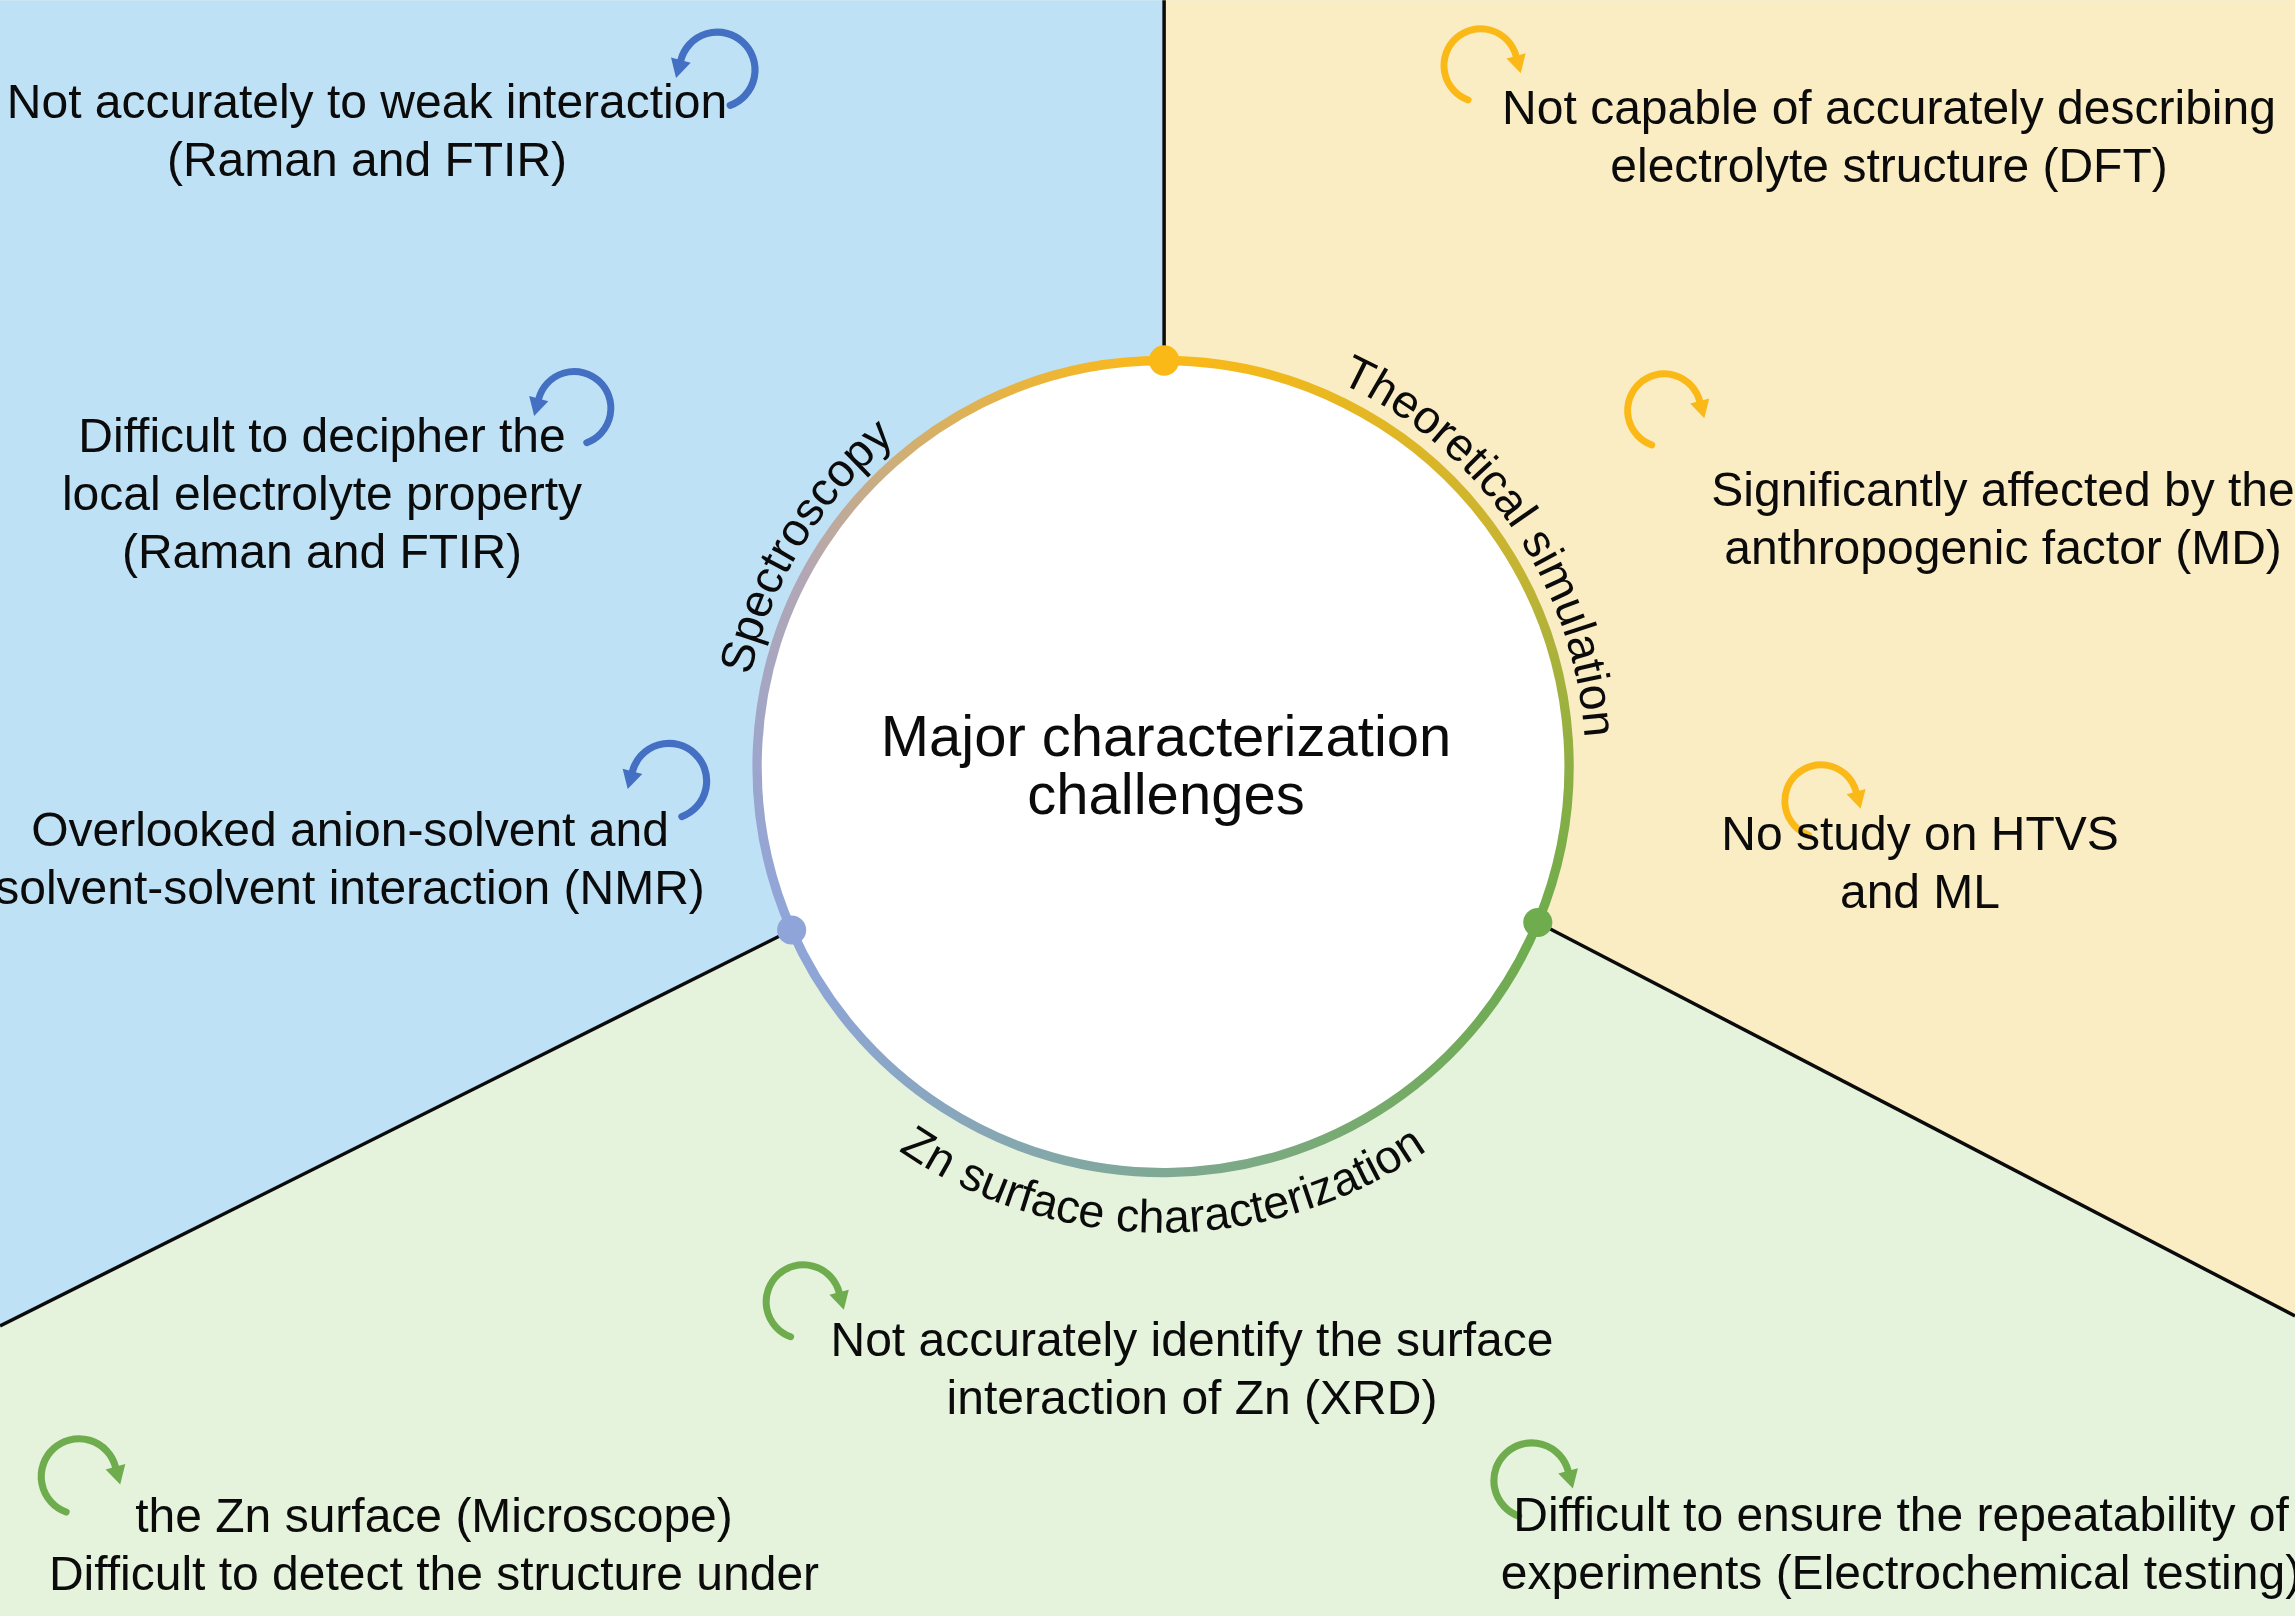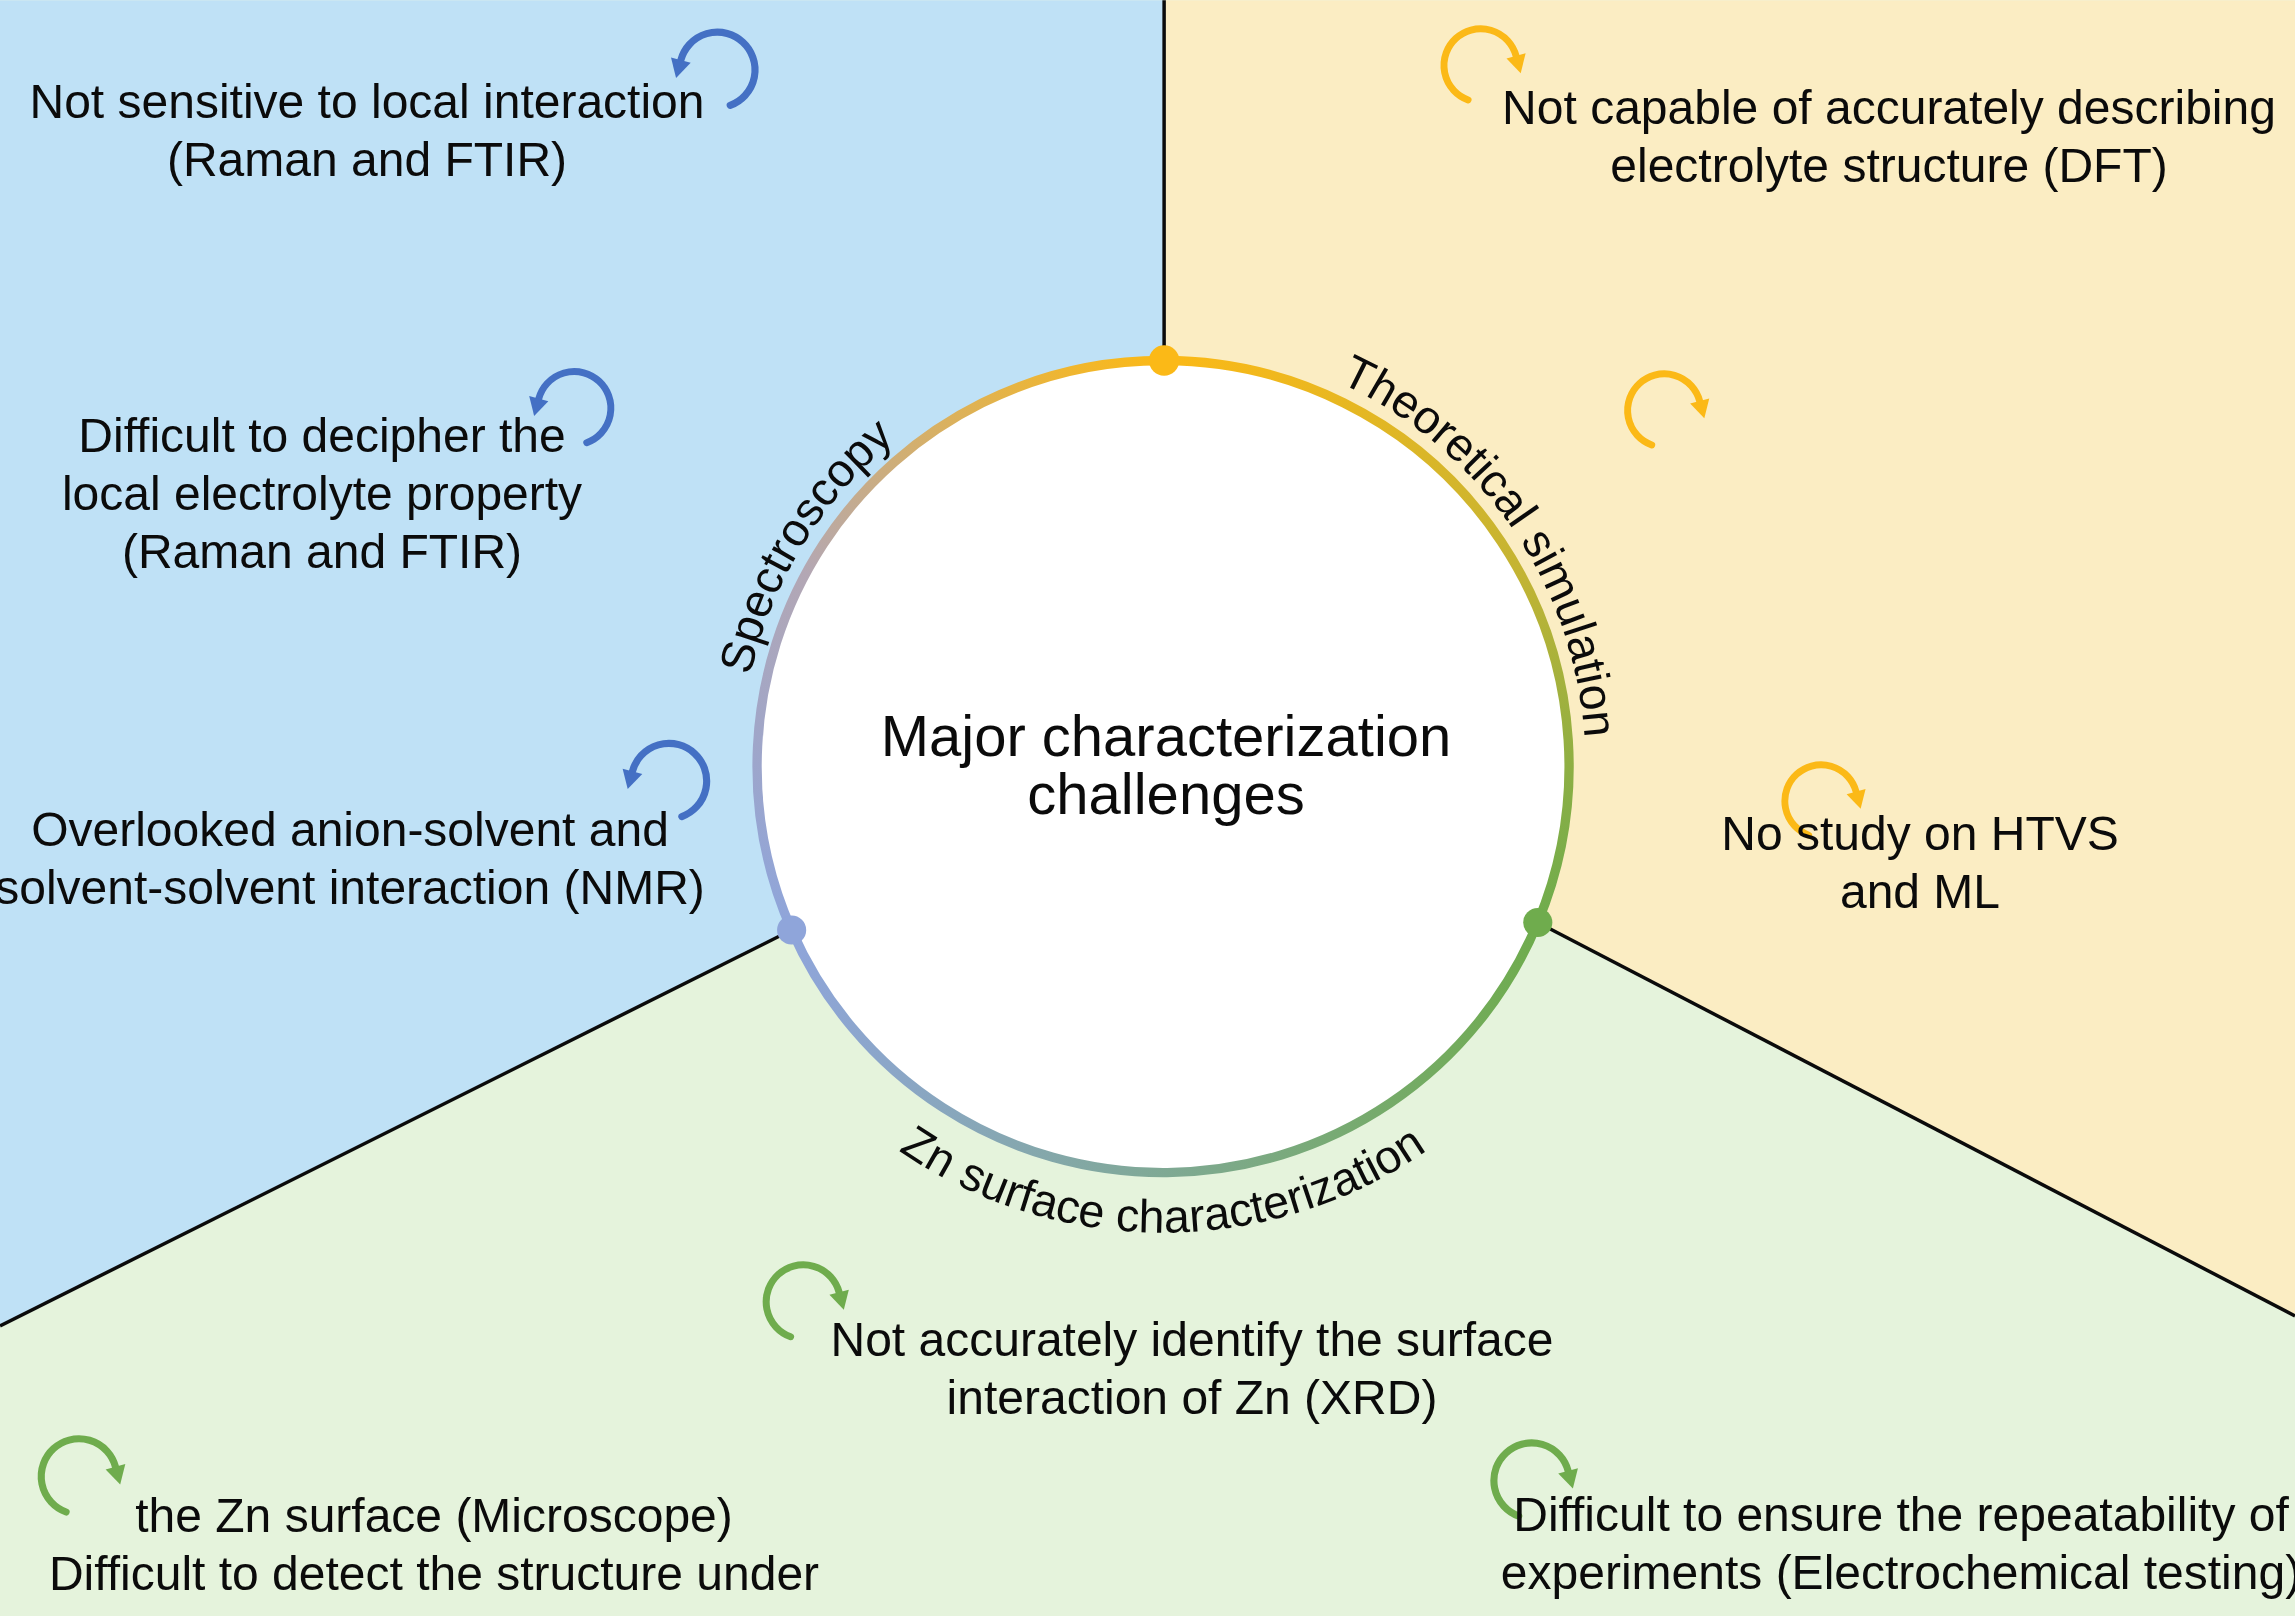--- a/index.html
+++ b/index.html
@@ -112,36 +112,40 @@
     <use href="#cycarrow" x="48" y="2438" width="175" height="175" color="#6FAC4D"></use>
     <use href="#cycarrow" x="2540" y="2445" width="175" height="175" color="#6FAC4D"></use>
   </svg>
 
   <div class="center-title" style="left:1166px; top:707px;">
     <div>Major characterization</div>
     <div>challenges</div>
   </div>
 
   <div class="item" style="left:367px; top:73px;">
-    <div>Not sensitive to local interaction</div>
+    <div>Not accurately to weak interaction</div>
     <div>(Raman and FTIR)</div>
   </div>
   <div class="item" style="left:322px; top:407px;">
     <div>Difficult to decipher the</div>
     <div>local electrolyte property</div>
     <div>(Raman and FTIR)</div>
   </div>
   <div class="item" style="left:350px; top:801px;">
     <div>Overlooked anion-solvent and</div>
     <div>solvent-solvent interaction (NMR)</div>
   </div>
 
   <div class="item" style="left:1889px; top:79px;">
     <div>Not capable of accurately describing</div>
     <div>electrolyte structure (DFT)</div>
+  </div>
+  <div class="item" style="left:2003px; top:461px;">
+    <div>Significantly affected by the</div>
+    <div>anthropogenic factor (MD)</div>
   </div>
   <div class="item" style="left:1920px; top:805px;">
     <div>No study on HTVS</div>
     <div>and ML</div>
   </div>
 
   <div class="item" style="left:1192px; top:1311px;">
     <div>Not accurately identify the surface</div>
     <div>interaction of Zn (XRD)</div>
   </div>

